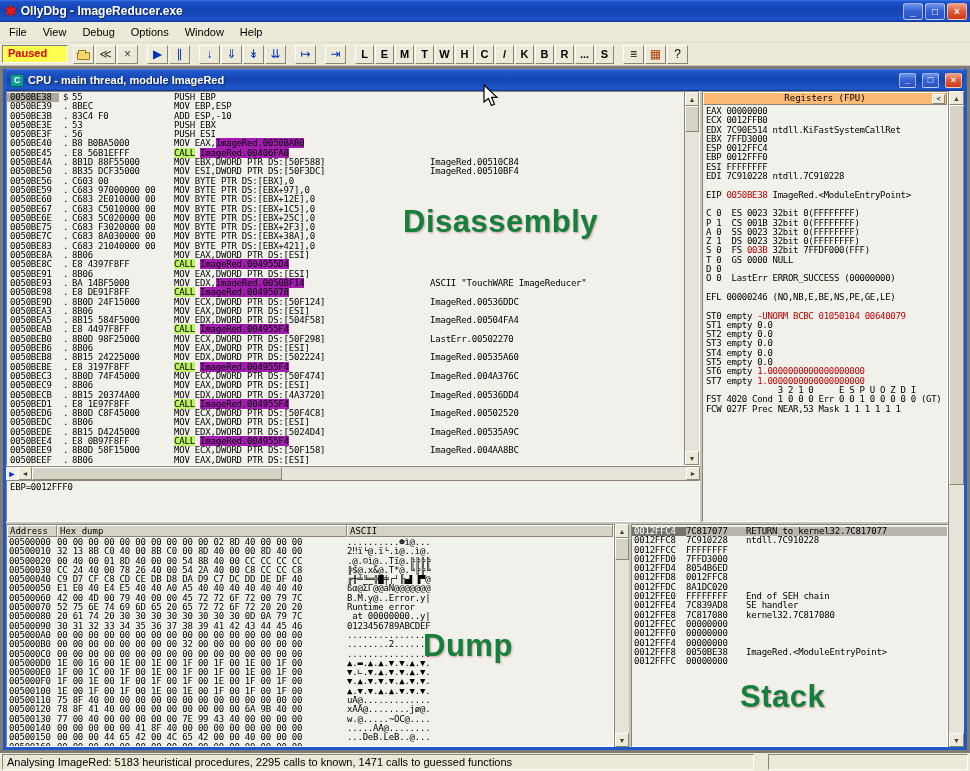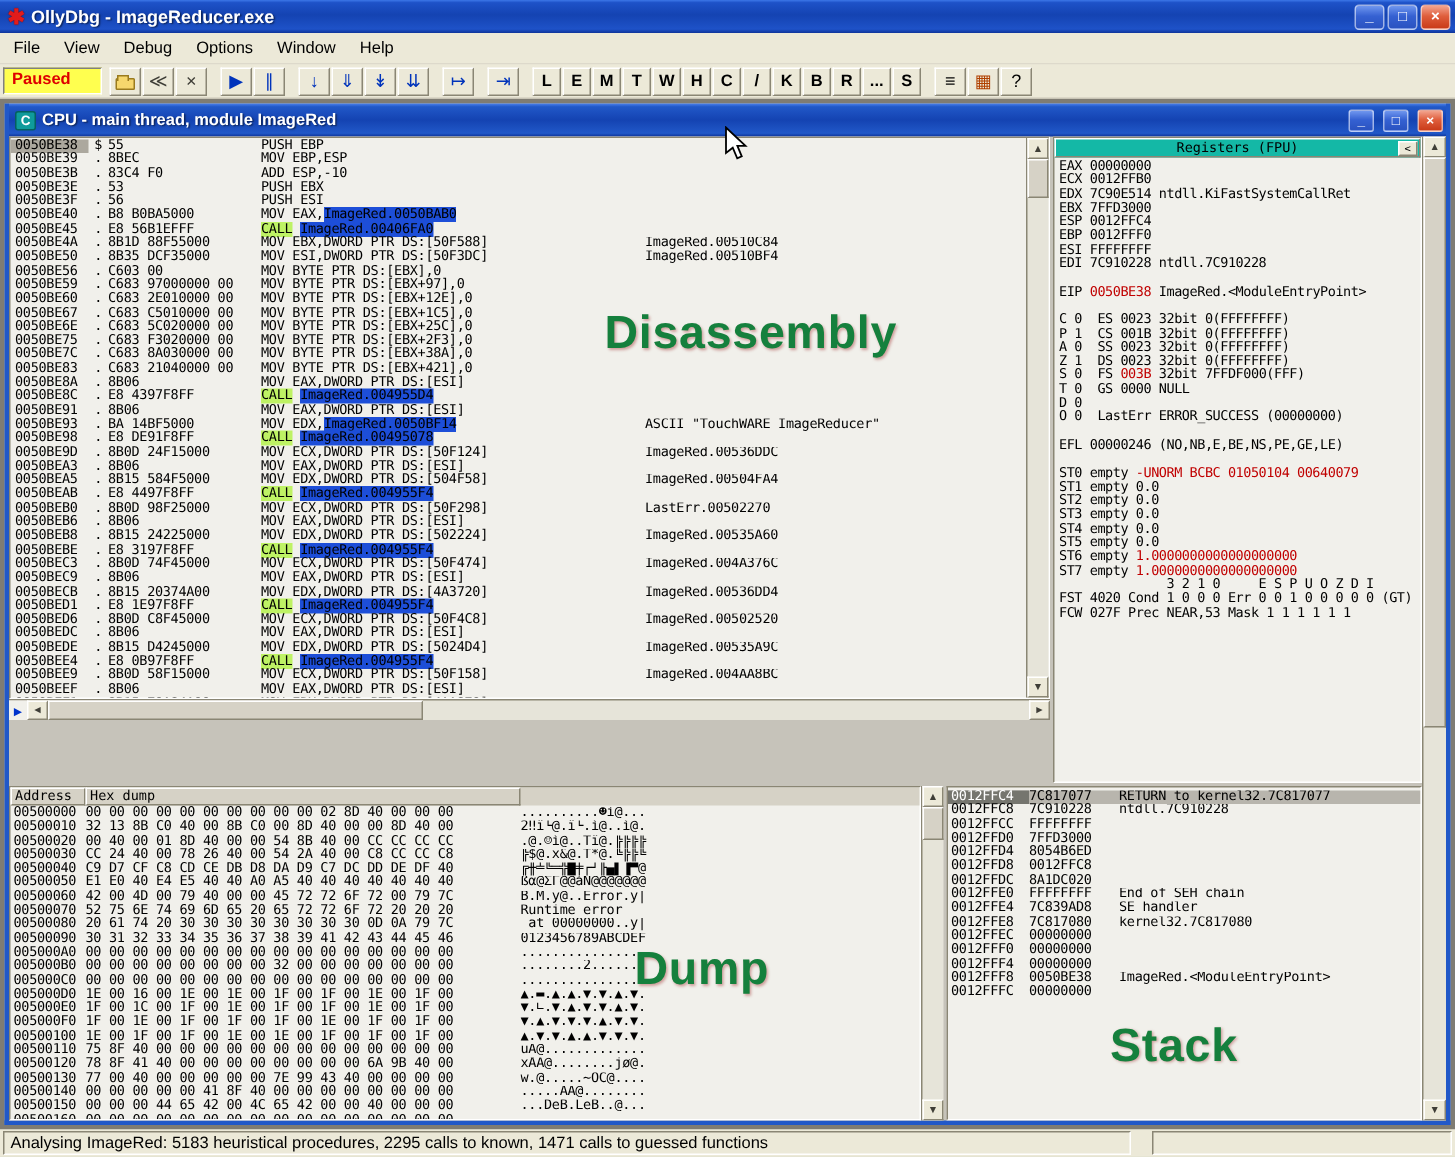--- a/index.html
+++ b/index.html
@@ -49,37 +49,37 @@
 .disasm-body{height:375px;display:flex}
 .disasm-rows{flex:1;overflow:hidden;padding-top:1px}
 .drow{height:9.3px;display:flex;white-space:pre}
 .c-addr{width:52px;padding-left:3px;flex:none}
 .c-addr.sel{background:#ACA89E}
 .c-mark{width:13px;text-align:center;flex:none}
 .c-bytes{width:102px;flex:none}
 .c-insn{width:256px;flex:none}
 .c-cmt{flex:1;overflow:hidden}
 .hl-call{background:#bef264}
-.hl-tgt{background:#1d4ed8}
+.hl-tgt{background:#a21caf}
 
 .vscroll{width:15px;background:#E6E4D9;border-left:1px solid #8A8674;display:flex;flex-direction:column;align-items:stretch}
 .hscroll{height:14px;background:#E6E4D9;border-top:1px solid #8A8674;display:flex;align-items:stretch}
 .sb-btn{background:#ECE9D8;border:1px solid;border-color:#fff #8A8674 #8A8674 #fff;color:#3F3E37;font-size:7px;
  display:flex;align-items:center;justify-content:center;flex:none}
 .vscroll .sb-btn{height:14px}
 .hscroll .sb-btn{width:14px}
 .sb-thumb{background:#D6D2C6;border:1px solid;border-color:#fff #8A8674 #8A8674 #fff;flex:none}
 .sb-track{flex:1;position:relative}
 .jump-origin{width:12px;display:flex;align-items:center;justify-content:center;color:#0033CC;font-size:9px;background:#F1F0EB;flex:none}
 
 .info-pane{height:42px;padding:2px 0 0 3px;margin-top:0}
 
 .regs-pane{flex:1;display:flex;flex-direction:column}
-.pane-header{height:13px;background:#14b8a6;border:1px solid;border-color:#fff #8A8674 #8A8674 #fff;
- font-size:9px;font-family:"DejaVu Sans Mono",monospace;display:flex;align-items:center;justify-content:center;position:relative;flex:none}
+.pane-header{height:13px;background:#fdba74;border:1px solid;border-color:#fff #8A8674 #8A8674 #fff;
+ font-size:9px;font-family:"DejaVu Sans Mono",monospace;display:flex;justify-content:center;position:relative;flex:none}
 .collapse-btn{position:absolute;right:1px;top:1px;width:13px;height:10px;background:#ECE9D8;border:1px solid;border-color:#fff #8A8674 #8A8674 #fff;
  font-size:7px;display:flex;align-items:center;justify-content:center}
 .regs-lines{flex:1;overflow:hidden;padding:2px 0 0 3px;letter-spacing:-0.3px}
 .rline{height:9.3px;white-space:pre}
 .rline .red{color:#C00000}
 
 .bottom-row{height:223px;display:flex;margin-top:2px}
 .dump-col{width:608px;display:flex;flex-direction:column}
 .dump-header{height:12px;display:flex;flex:none;background:#D6D2C6;font-family:"DejaVu Sans Mono",monospace;font-size:9px}
 .dh-cell{border:1px solid;border-color:#fff #8A8674 #8A8674 #fff;padding-left:2px;overflow:hidden}
@@ -238,20 +238,23 @@
                   <span class="sb-btn">▼</span>
                 </div>
               </div>
               <div class="hscroll">
                 <span class="jump-origin">►</span>
                 <span class="sb-btn">◄</span>
                 <span class="sb-thumb" style="width:250px"></span>
                 <span class="sb-track"></span>
                 <span class="sb-btn">►</span>
               </div>
+              <div class="info-pane pane mono">
+                <div>EBP=0012FFF0</div>
+              </div>
             </div>
 
             <div class="regs-pane pane">
               <div class="pane-header">
                 <span>Registers (FPU)</span>
                 <span class="collapse-btn">&lt;</span>
               </div>
               <div class="regs-lines mono" id="regs-lines">
                   <div class="rline"><span>EAX 00000000</span></div>
                   <div class="rline"><span>ECX 0012FFB0</span></div>
@@ -289,20 +292,21 @@
                 </div>
             </div>
           </div>
 
           <div class="bottom-row">
 
             <div class="dump-col pane">
               <div class="dump-header">
                 <span class="dh-cell dh-addr">Address</span>
                 <span class="dh-cell dh-hex">Hex dump</span>
+                <span class="dh-cell dh-ascii">ASCII</span>
               </div>
               <div class="dump-rows mono" id="dump-rows">
                   <div class="dumprow"><span class="d-addr">00500000</span><span class="d-hex">00 00 00 00 00 00 00 00 00 00 02 8D 40 00 00 00</span><span class="d-ascii">..........☻ì@...</span></div>
                   <div class="dumprow"><span class="d-addr">00500010</span><span class="d-hex">32 13 8B C0 40 00 8B C0 00 8D 40 00 00 8D 40 00</span><span class="d-ascii">2‼ï└@.ï└.ì@..ì@.</span></div>
                   <div class="dumprow"><span class="d-addr">00500020</span><span class="d-hex">00 40 00 01 8D 40 00 00 54 8B 40 00 CC CC CC CC</span><span class="d-ascii">.@.☺ì@..Tï@.╠╠╠╠</span></div>
                   <div class="dumprow"><span class="d-addr">00500030</span><span class="d-hex">CC 24 40 00 78 26 40 00 54 2A 40 00 C8 CC CC C8</span><span class="d-ascii">╠$@.x&amp;@.T*@.╚╠╠╚</span></div>
                   <div class="dumprow"><span class="d-addr">00500040</span><span class="d-hex">C9 D7 CF C8 CD CE DB D8 DA D9 C7 DC DD DE DF 40</span><span class="d-ascii">╔╫╧╚═╬█╪┌┘╟▄▌▐▀@</span></div>
                   <div class="dumprow"><span class="d-addr">00500050</span><span class="d-hex">E1 E0 40 E4 E5 40 40 A0 A5 40 40 40 40 40 40 40</span><span class="d-ascii">ßα@ΣΓ@@áÑ@@@@@@@</span></div>
                   <div class="dumprow"><span class="d-addr">00500060</span><span class="d-hex">42 00 4D 00 79 40 00 00 45 72 72 6F 72 00 79 7C</span><span class="d-ascii">B.M.y@..Error.y|</span></div>
                   <div class="dumprow"><span class="d-addr">00500070</span><span class="d-hex">52 75 6E 74 69 6D 65 20 65 72 72 6F 72 20 20 20</span><span class="d-ascii">Runtime error</span></div>

